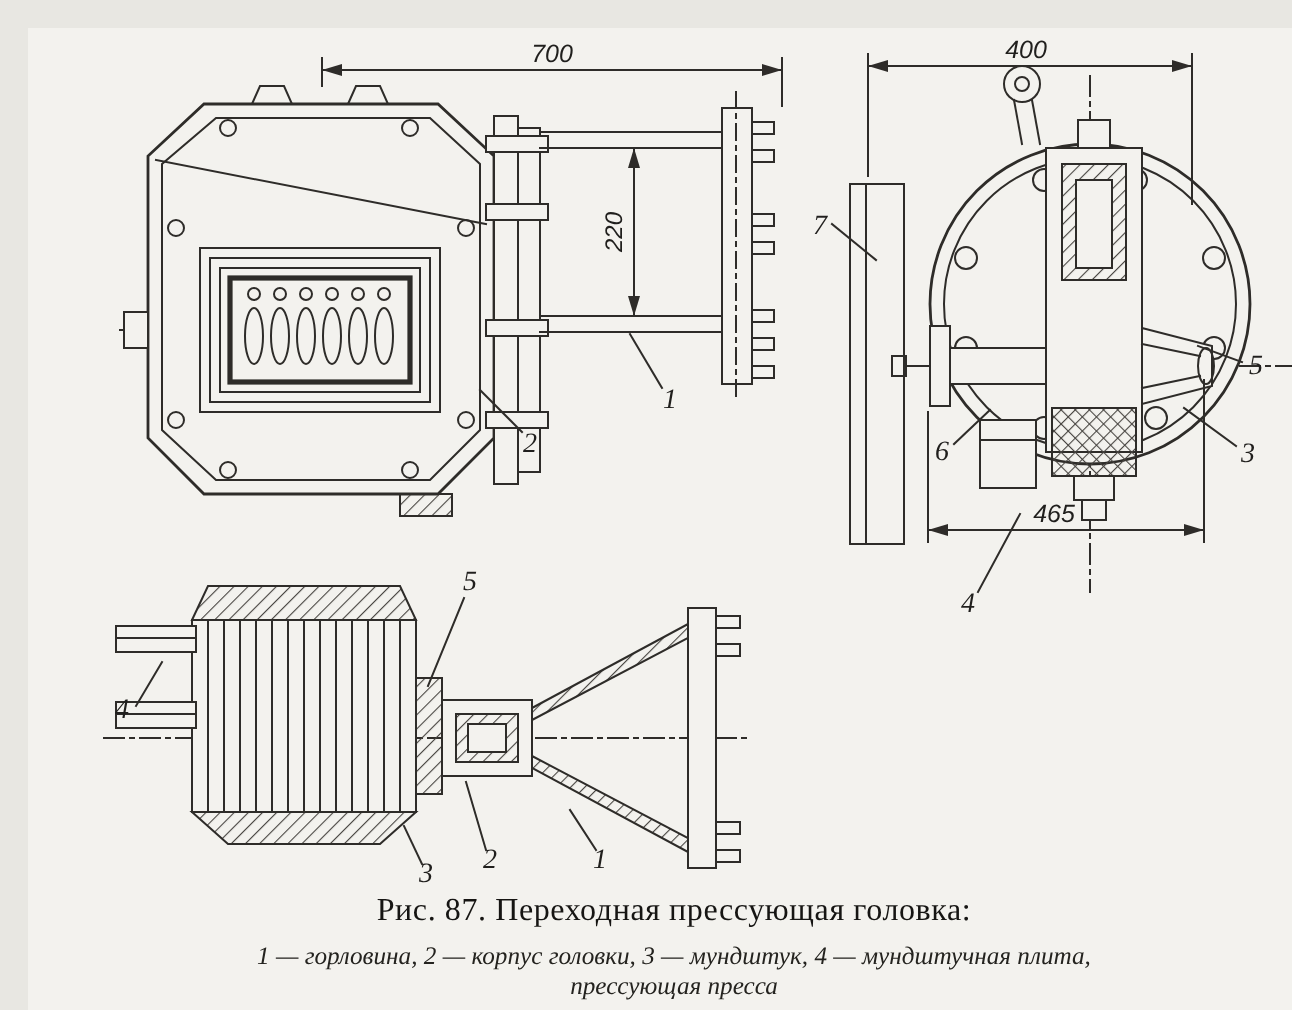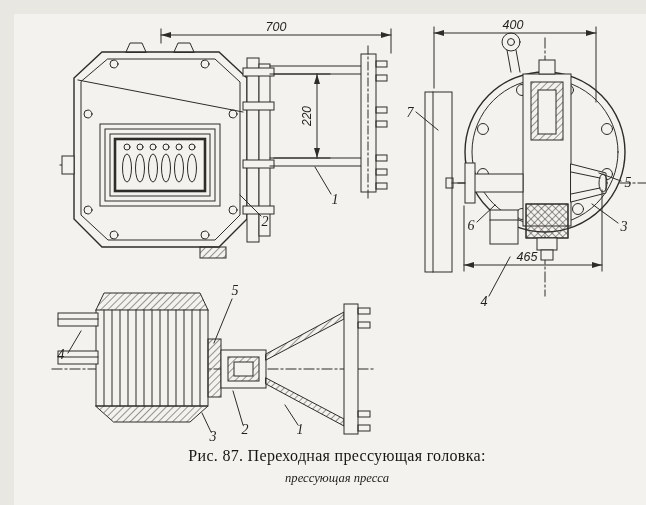--- a/index.html
+++ b/index.html
@@ -290,16 +290,17 @@
     <text x="47" y="345" text-anchor="middle" font-size="14" font-style="italic">4</text>
     <text x="199" y="427" text-anchor="middle" font-size="14" font-style="italic">3</text>
     <text x="231" y="420" text-anchor="middle" font-size="14" font-style="italic">2</text>
     <text x="286" y="420" text-anchor="middle" font-size="14" font-style="italic">1</text>
   </g>
 </svg>
 
 <div class="caption">Рис. 87. Переходная прессующая головка:</div>
 
 <div class="legend">
+  <div>1 — горловина, 2 — корпус головки, 3 — мундштук, 4 — мундштучная плита,</div>
   <div>прессующая пресса</div>
 </div>
 
 </div>
 
 </body></html>

